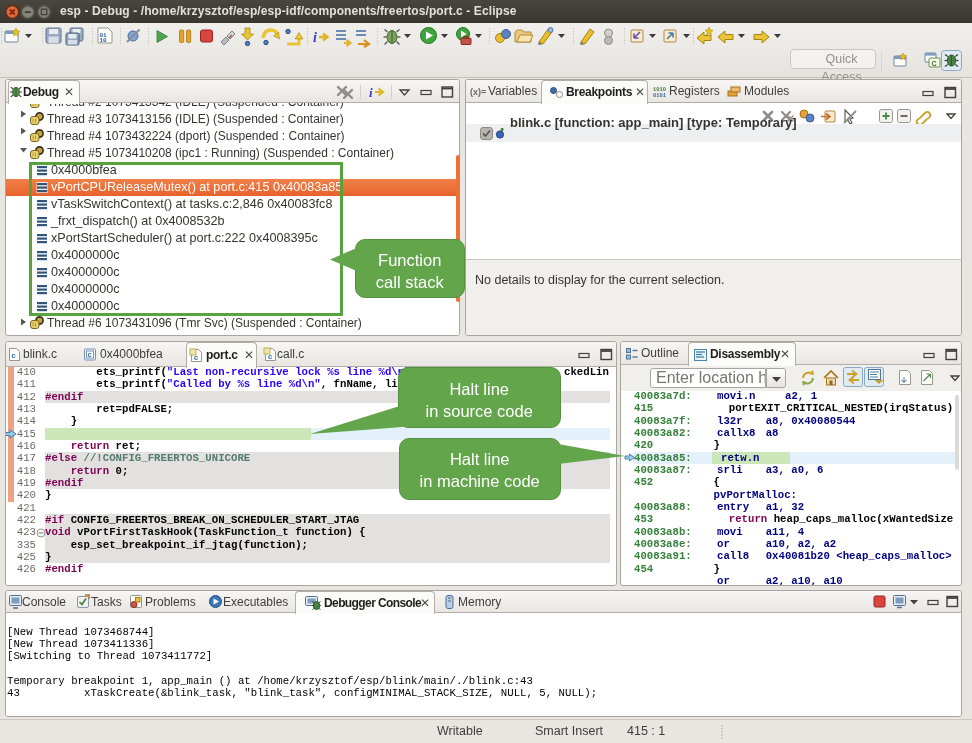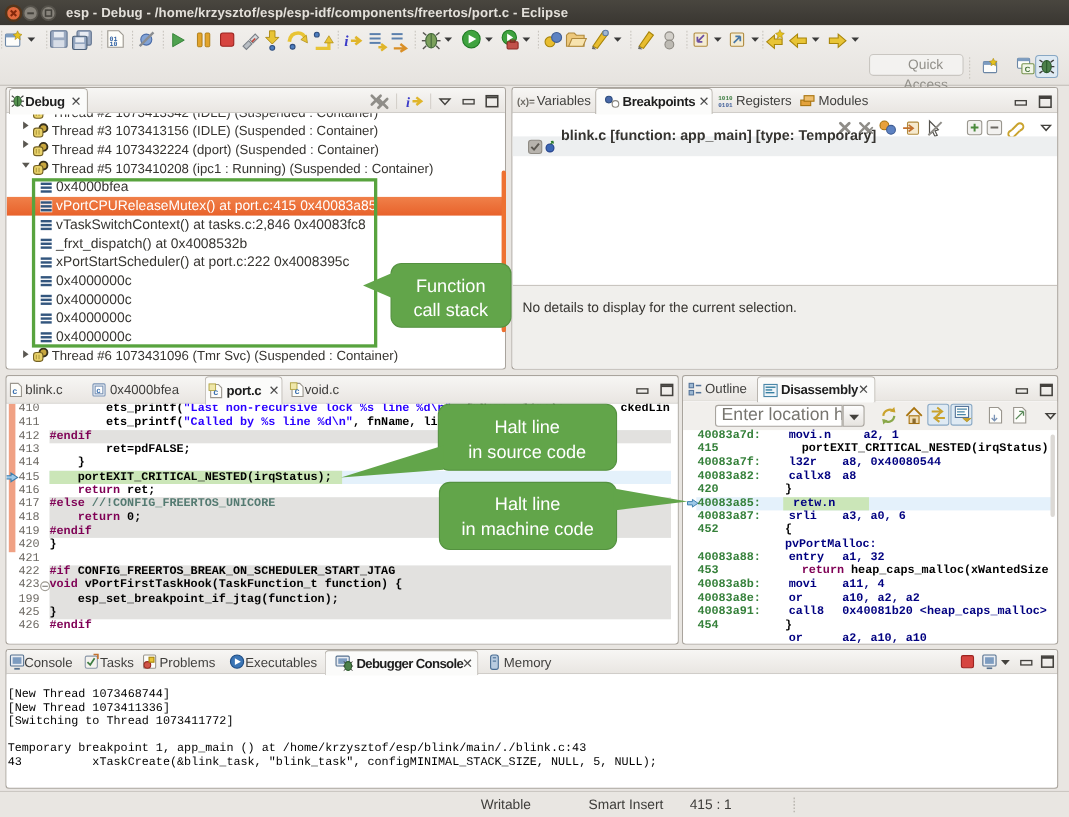--- a/index.html
+++ b/index.html
@@ -461,21 +461,21 @@
     </svg>
     <span style="margin-left:19px;">port.c</span>
     <span class="tclose" style="position:absolute; left:57px; top:0;">✕</span>
   </div>
   <div class="tab" style="left:255px; width:68px; height:25px; line-height:25px;">
     <svg class="abs" style="left:3px; top:6px;" width="12" height="13" viewBox="0 0 12 13">
       <path d="M1.5 0.5 h7 l3 3 v9 h-10 z" fill="#fdfdfa" stroke="#9a968e"></path>
       <rect x="0" y="0" width="6" height="6" fill="#efe7a9" stroke="#b0a23e" stroke-width="0.8"></rect>
       <text x="3.8" y="10.5" font-size="8" font-weight="bold" fill="#3a6fae" font-family="Liberation Mono">c</text>
     </svg>
-    <span style="margin-left:16px;">void.c</span>
+    <span style="margin-left:16px;">call.c</span>
   </div>
   <svg class="abs" style="left:573px; top:7px; z-index:5;" width="40" height="12" viewBox="0 0 40 12">
     <rect x="0" y="4.5" width="10" height="4" fill="none" stroke="#43413d" stroke-width="1.2"></rect>
     <rect x="22" y="0.5" width="10.5" height="10" fill="none" stroke="#43413d" stroke-width="1.4"></rect>
     <line x1="22" y1="2" x2="32.5" y2="2" stroke="#43413d" stroke-width="1.8"></line>
   </svg>
   <div id="editBody" style="position:absolute; left:0; top:25px; right:0; bottom:0; background:#fff; overflow:hidden; border-radius:0 0 3px 3px;">
 
     <div class="abs" style="left:1.7px; top:0; width:6.3px; height:134.6px; background:#f0a184;"></div>
 
@@ -502,31 +502,30 @@
     <div class="lnum" style="left:4px; top:48.2px;">414</div>
     <div class="lnum" style="left:4px; top:60.55px;">415</div>
     <div class="lnum" style="left:4px; top:72.9px;">416</div>
     <div class="lnum" style="left:4px; top:85.25px;">417</div>
     <div class="lnum" style="left:4px; top:97.6px;">418</div>
     <div class="lnum" style="left:4px; top:109.95px;">419</div>
     <div class="lnum" style="left:4px; top:122.3px;">420</div>
     <div class="lnum" style="left:4px; top:134.65px;">421</div>
     <div class="lnum" style="left:4px; top:147px;">422</div>
     <div class="lnum" style="left:4px; top:159.35px;">423</div>
-    <div class="lnum" style="left:4px; top:171.7px;">199</div>
+    <div class="lnum" style="left:4px; top:171.7px;">335</div>
     <div class="lnum" style="left:4px; top:184.05px;">425</div>
     <div class="lnum" style="left:4px; top:196.4px;">426</div>
 
     <div class="crow" style="left:39px; top:-1.2px;">        ets_printf(<span class="str">"Last non-recursive lock %s line %d\n"</span>, fnName, line);</div>
     <div class="crow" style="left:558px; top:-1.2px;">ckedLin</div>
     <div class="crow" style="left:39px; top:11.15px;">        ets_printf(<span class="str">"Called by %s line %d\n"</span>, fnName, line);</div>
     <div class="crow" style="left:39px; top:23.5px;"><span class="kw">#endif</span></div>
     <div class="crow" style="left:39px; top:35.85px;">        ret=pdFALSE;</div>
     <div class="crow" style="left:39px; top:48.2px;">    }</div>
-    <div class="crow" style="left:39px; top:60.55px;">    portEXIT_CRITICAL_NESTED(irqStatus);</div>
     <div class="crow" style="left:39px; top:72.9px;">    <span class="kw">return</span> ret;</div>
     <div class="crow" style="left:39px; top:85.25px;"><span class="kw">#else</span> <span class="cmt">//!CONFIG_FREERTOS_UNICORE</span></div>
     <div class="crow" style="left:39px; top:97.6px;">    <span class="kw">return</span> 0;</div>
     <div class="crow" style="left:39px; top:109.95px;"><span class="kw">#endif</span></div>
     <div class="crow" style="left:39px; top:122.3px;">}</div>
     <div class="crow" style="left:39px; top:147px;"><span class="kw">#if</span> CONFIG_FREERTOS_BREAK_ON_SCHEDULER_START_JTAG</div>
     <div class="crow" style="left:39px; top:159.35px;"><span class="kw">void</span> vPortFirstTaskHook(TaskFunction_t function) {</div>
     <div class="crow" style="left:39px; top:171.7px;">    esp_set_breakpoint_if_jtag(function);</div>
     <div class="crow" style="left:39px; top:184.05px;">}</div>
     <div class="crow" style="left:39px; top:196.4px;"><span class="kw">#endif</span></div>

